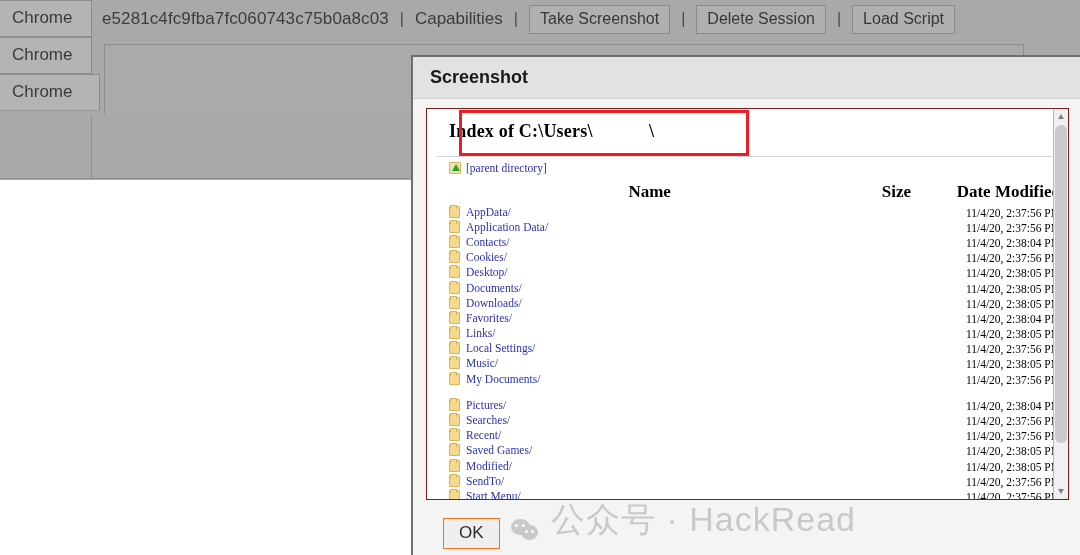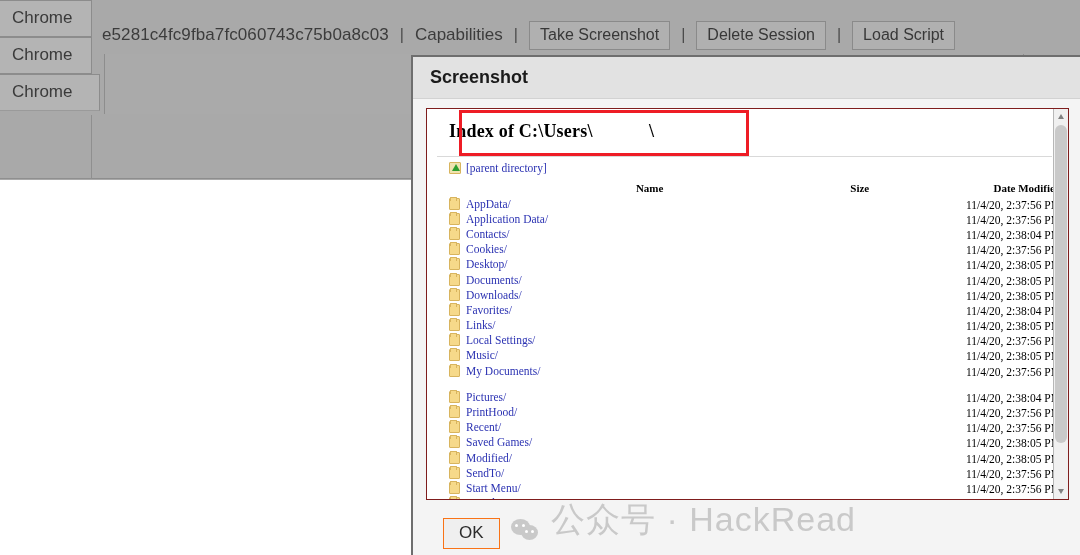--- a/index.html
+++ b/index.html
@@ -41,21 +41,21 @@
     left: 0; top: 115px;
     width: 92px; height: 64px;
     background: #a9a9a9;
     border-right: 1px solid #8f8f8f;
     border-bottom: 1px solid #8f8f8f;
   }
 
   
   .toolbar {
     position: absolute;
-    left: 92px; top: 16px;
+    left: 92px; top: 0;
     width: 988px; height: 38px;
     display: flex;
     align-items: center;
     padding-left: 10px;
     gap: 0px;
     background: #a9a9a9;
   }
   .session-id {
     color: #3c3c3c;
     font-size: 17px;
@@ -202,26 +202,26 @@
 
   table.listing {
     border-collapse: collapse;
     width: 612px;
     margin-left: 12px;
     font-size: 11.5px;
   }
   table.listing th {
     font-family: "Liberation Serif", serif;
     font-weight: bold;
-    font-size: 11px;
+    font-size: 17px;
     color: #000;
     padding: 6px 0 3px 0;
   }
   th.c-name { text-align: center; width: 400px; }
-  th.c-size { text-align: left; width: 92px; }
+  th.c-size { text-align: center; width: 92px; }
   th.c-date { text-align: right; width: 118px; padding-right: 4px; }
 
   table.listing td {
     padding: 0.6px 0;
     font-family: "Liberation Serif", serif;
     font-size: 11.5px;
     vertical-align: middle;
   }
   td.c-name { text-align: left; }
   td.c-size { text-align: right; color: #000; white-space: nowrap; }
@@ -508,21 +508,21 @@
                     <td class="c-name"><span class="entry">
                         <span class="ico ico-folder"></span>
                         <a>Pictures/</a>
                       </span></td>
                     <td class="c-size"></td>
                     <td class="c-date">11/4/20, 2:38:04 PM</td>
                   </tr>
                   <tr>
                     <td class="c-name"><span class="entry">
                         <span class="ico ico-folder"></span>
-                        <a>PrintHood/</a>
+                        <a>Searches/</a>
                       </span></td>
                     <td class="c-size"></td>
                     <td class="c-date">11/4/20, 2:37:56 PM</td>
                   </tr>
                   <tr>
                     <td class="c-name"><span class="entry">
                         <span class="ico ico-folder"></span>
                         <a>Recent/</a>
                       </span></td>
                     <td class="c-size"></td>

